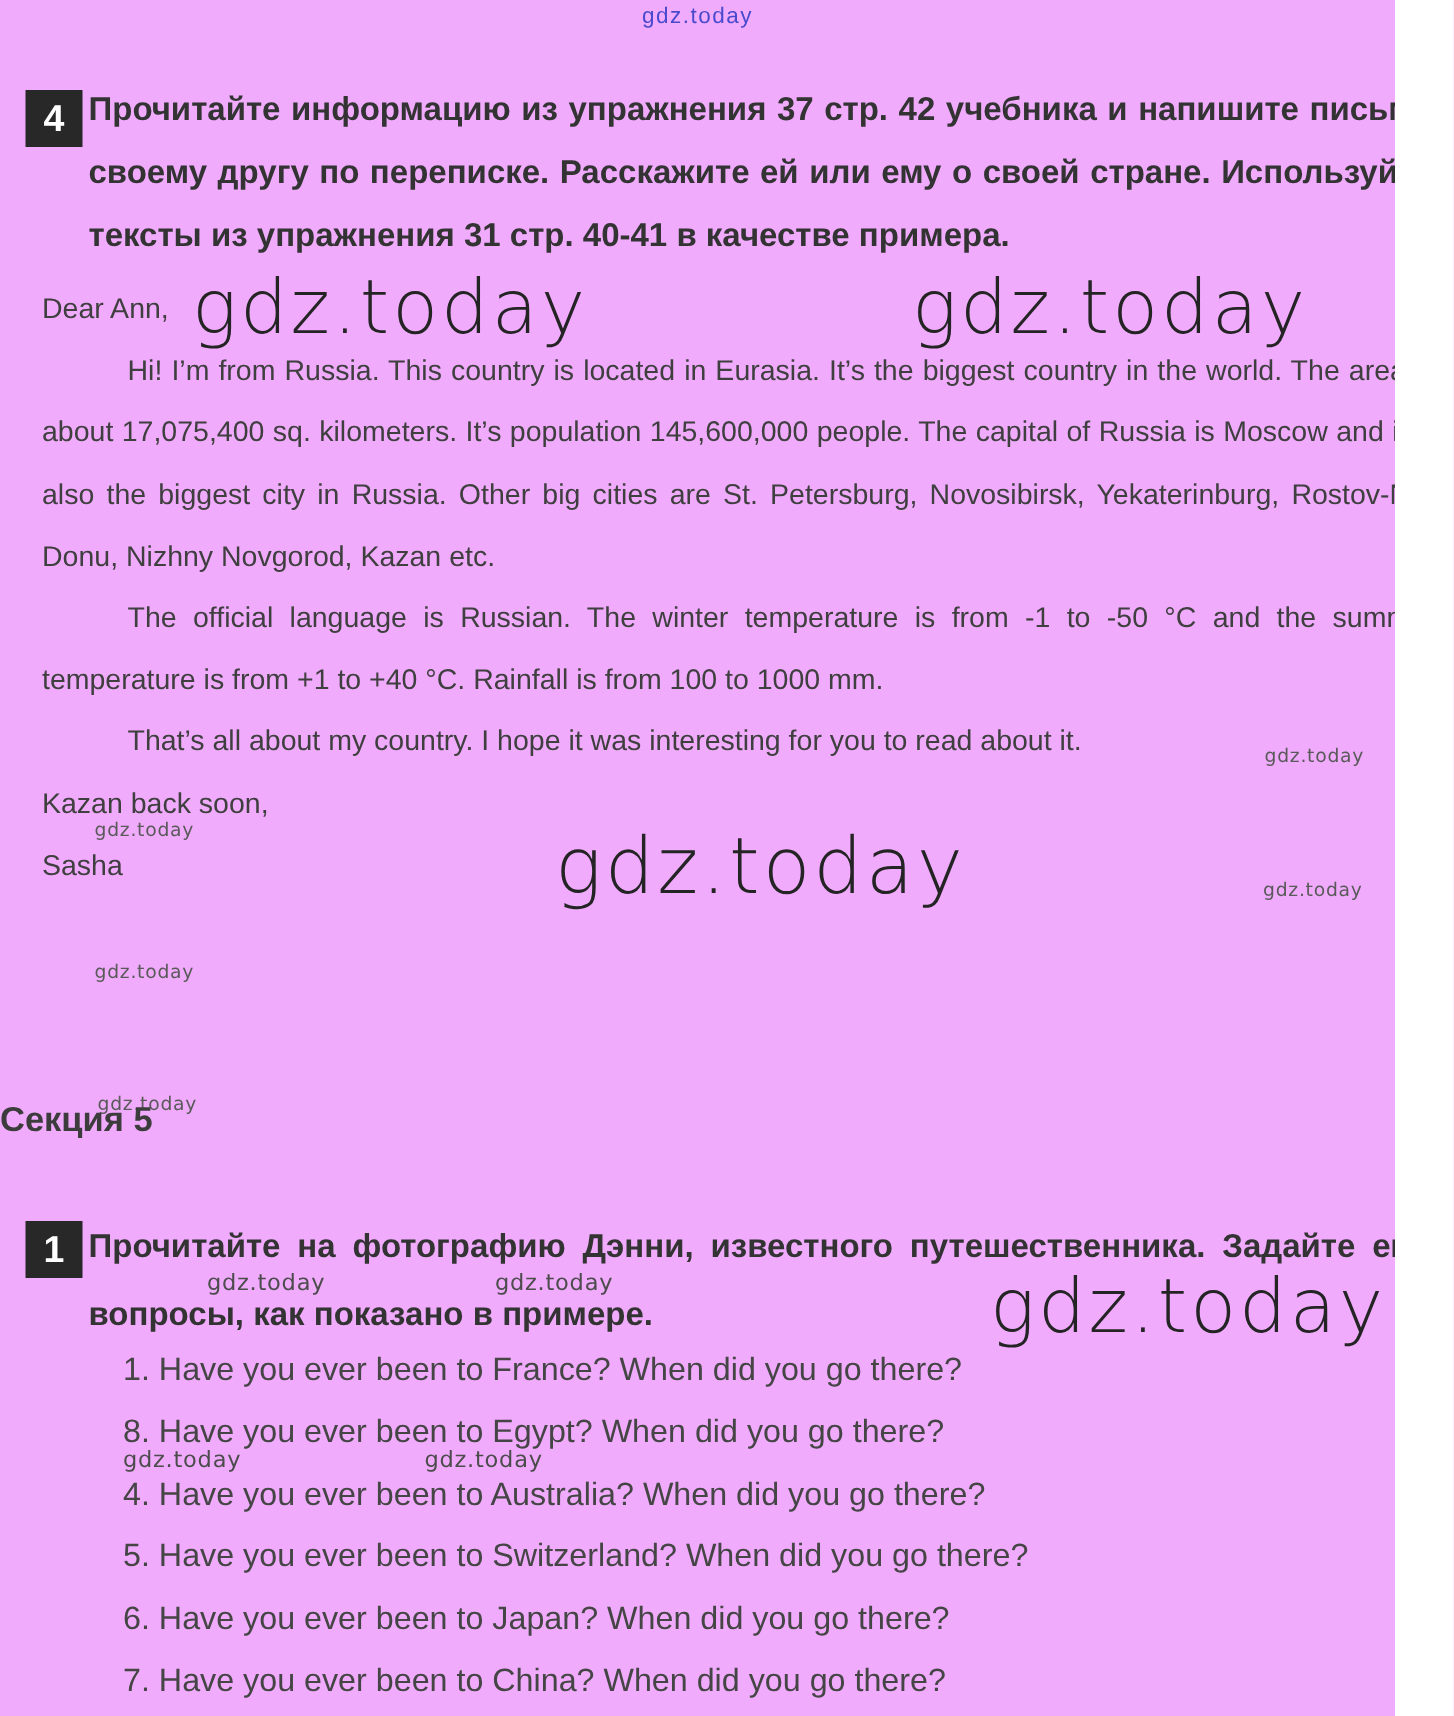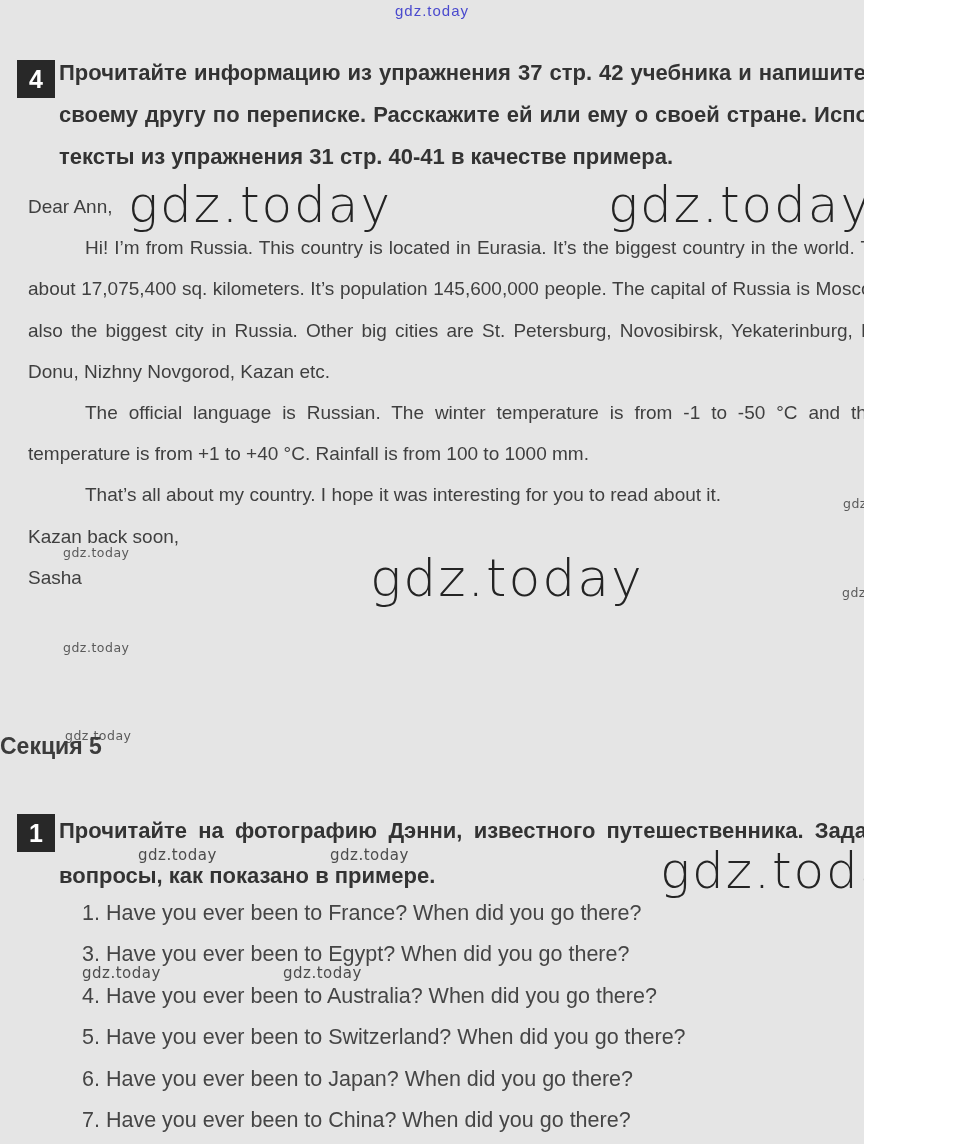--- a/index.html
+++ b/index.html
@@ -1,19 +1,19 @@
 <!DOCTYPE html>
 <html><head>
 <meta charset="utf-8">
 <style>
   html,body{margin:0;padding:0;background:#fff;}
   .page{
     position:relative;
-    width:864px;height:1144px;
-    background:#e5e5e5;
+    width:930px;height:1144px;
+    background:#f0abfc;
     overflow:hidden;
     font-family:"Liberation Sans", sans-serif;
     color:#3d3d3d;
   }
   
   .wm{position:absolute;white-space:nowrap;user-select:none;}
   .wm-blue{
     top:2px;left:50%;transform:translateX(-50%);
     font-size:15px;font-weight:400;letter-spacing:1px;
     color:#4a4ace;
@@ -132,20 +132,20 @@
 
   <div class="section-heading">Секция 5</div>
 
   <div class="exercise ex1">
     <div class="badge">1</div>
     <p class="task">Прочитайте на фотографию Дэнни, известного путешественника. Задайте ему вопросы, как показано в примере.</p>
   </div>
 
   <div class="questions">
     <p>1. Have you ever been to France? When did you go there?</p>
-    <p>3. Have you ever been to Egypt? When did you go there?</p>
+    <p>8. Have you ever been to Egypt? When did you go there?</p>
     <p>4. Have you ever been to Australia? When did you go there?</p>
     <p>5. Have you ever been to Switzerland? When did you go there?</p>
     <p>6. Have you ever been to Japan? When did you go there?</p>
     <p>7. Have you ever been to China? When did you go there?</p>
   </div>
 
 </div>
 
 </body></html>

